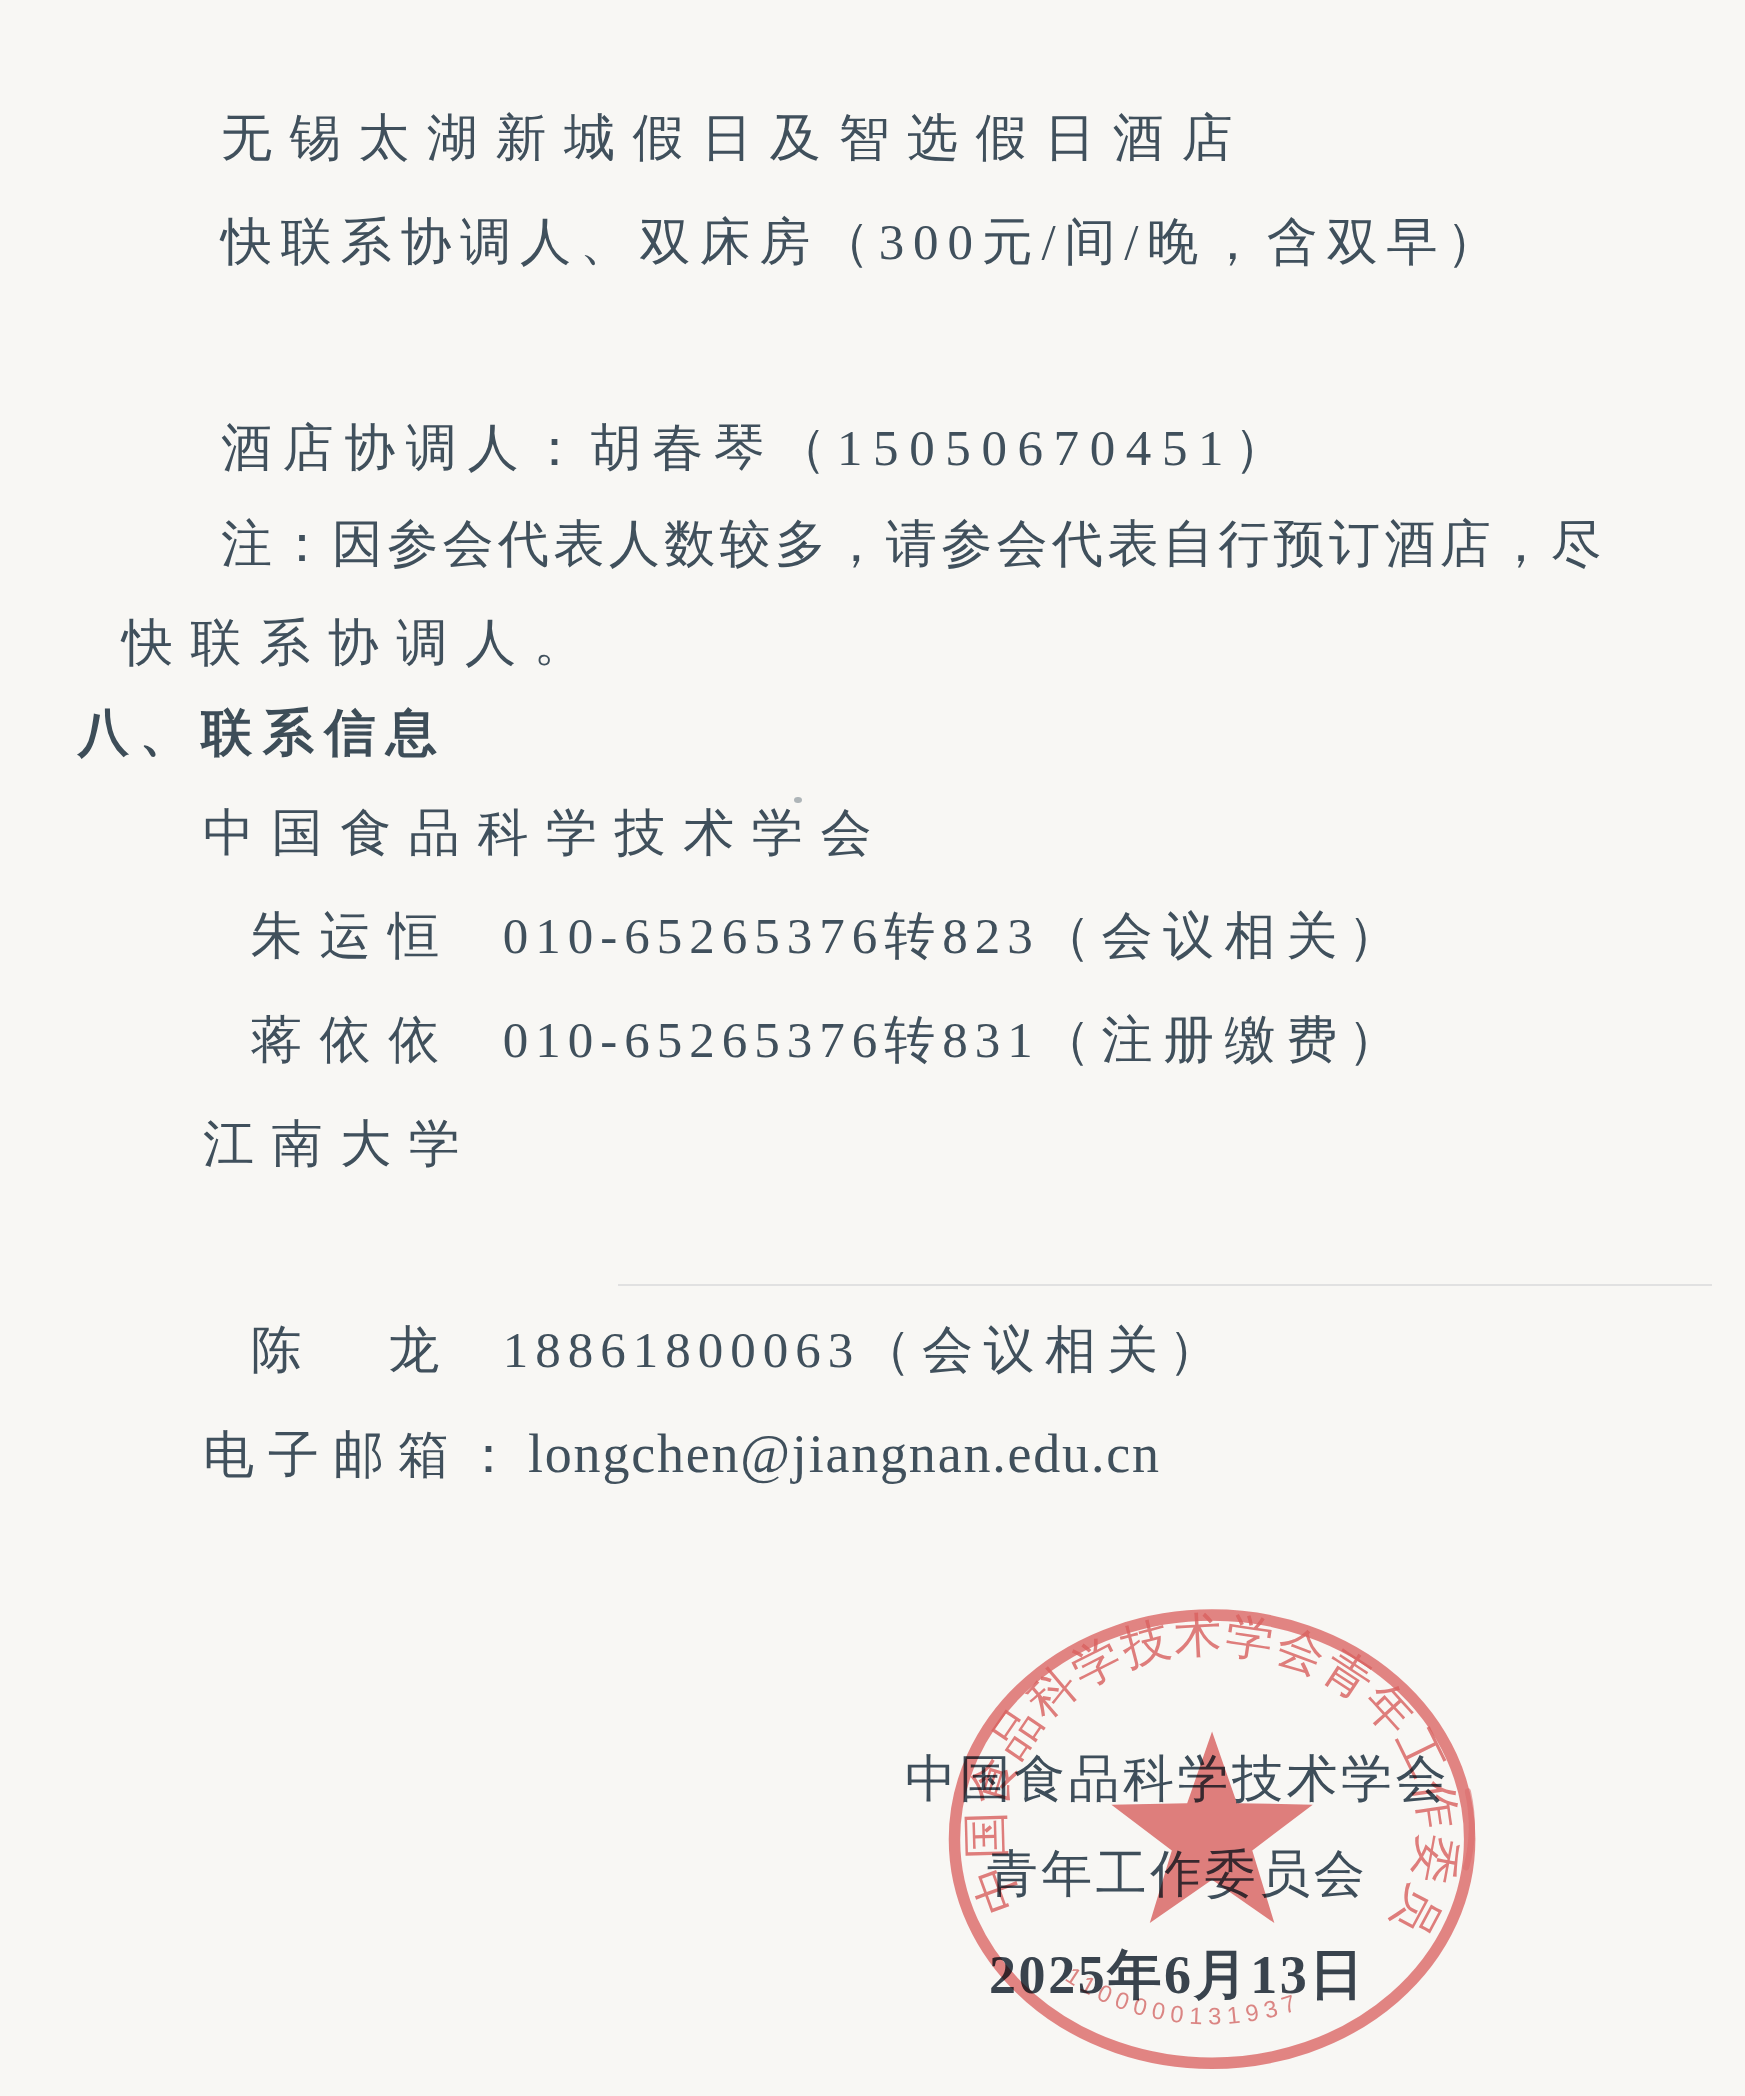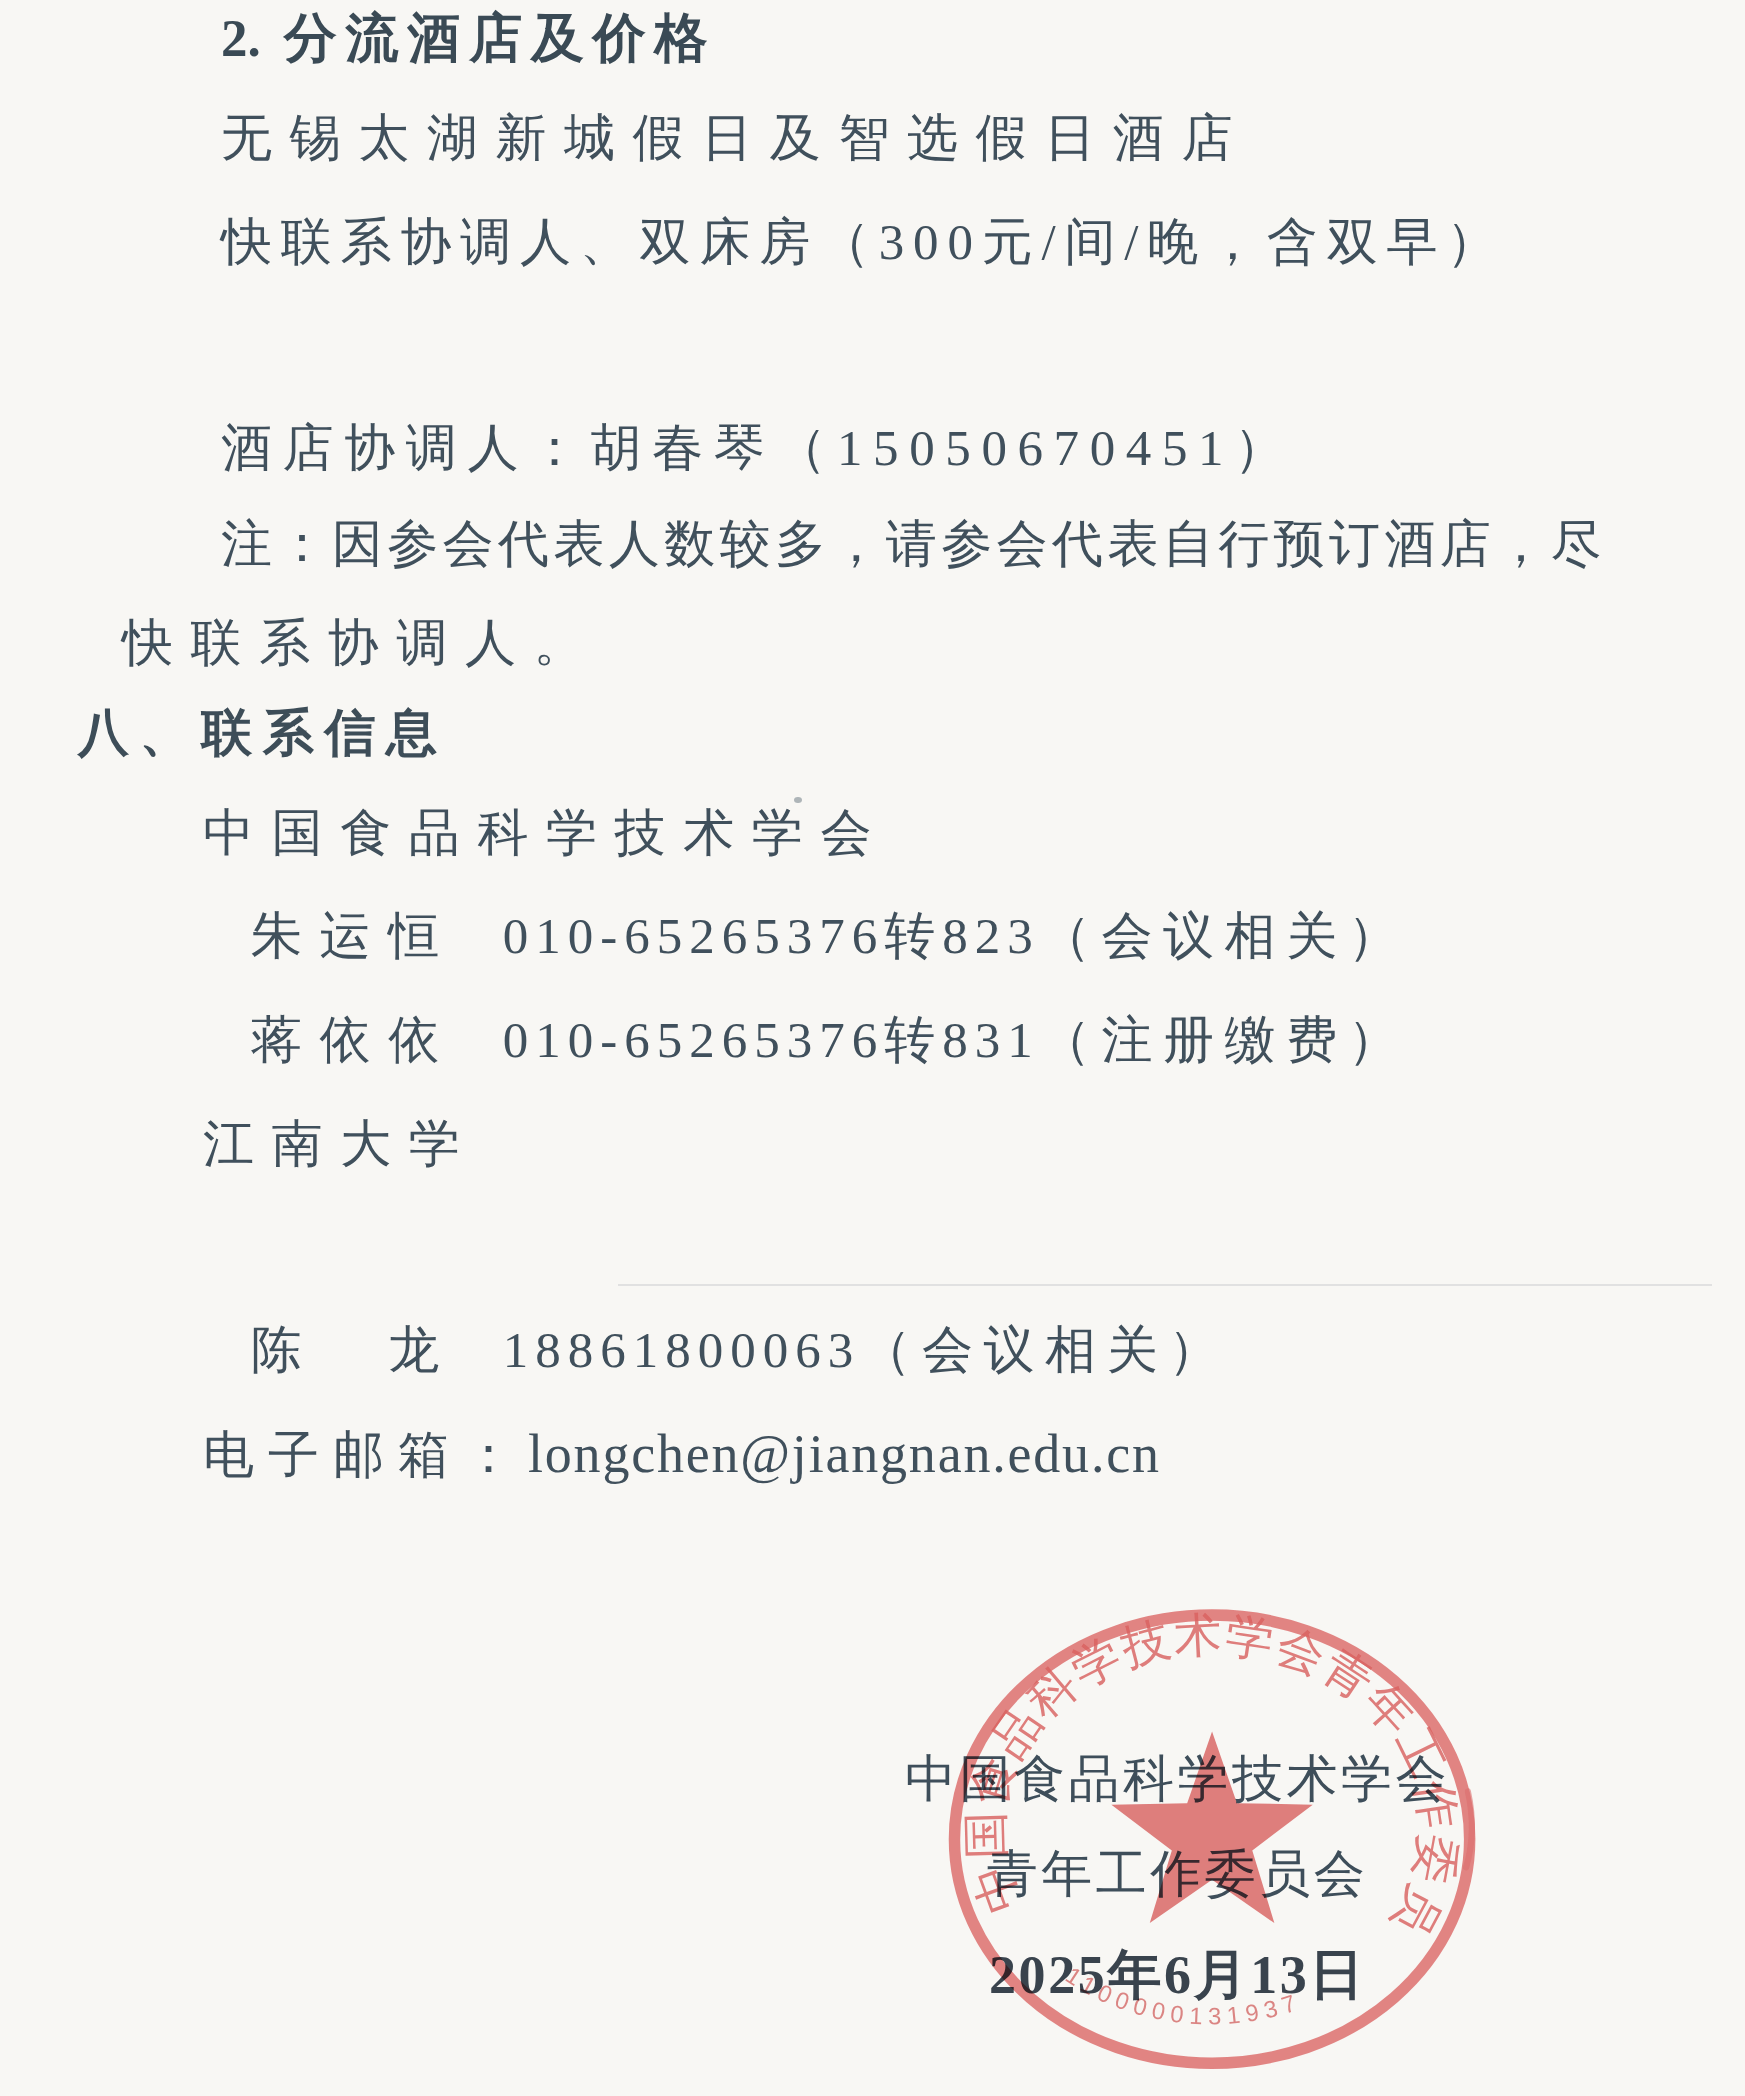--- a/index.html
+++ b/index.html
@@ -33,23 +33,20 @@
   .artifact-line{position:absolute;left:618px;top:1284px;width:1094px;height:1.8px;
       background:rgba(120,130,140,0.18);}
   .artifact-speck{position:absolute;left:794px;top:797px;width:8px;height:6.2px;
       border-radius:50%;background:rgba(85,100,110,0.45);}
 </style>
 </head>
 <body>
 
 <div class="page">
 
-  <div class="line h1" style="left:221px;top:12.4px;">
-    <span class="num">2.</span><span class="cjk-tight">分流酒店及价格</span>
-  </div>
 
   <div class="line cjk" style="left:221px;top:113px;">无锡太湖新城假日及智选假日酒店</div>
 
   <div class="line mixed" style="left:221px;top:217px;letter-spacing:8.8px;">快联系协调人、双床房（300元/间/晚，含双早）</div>
 
 
   <div class="line mixed" style="left:221px;top:423px;letter-spacing:10.6px;">酒店协调人：胡春琴（15050670451）</div>
 
   <div class="line justify-note" style="left:221px;top:519px;">注：因参会代表人数较多，请参会代表自行预订酒店，尽</div>
 

